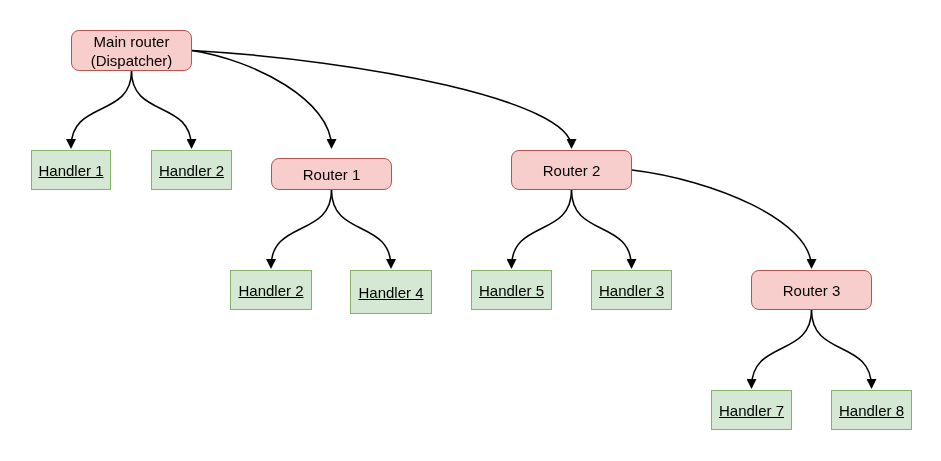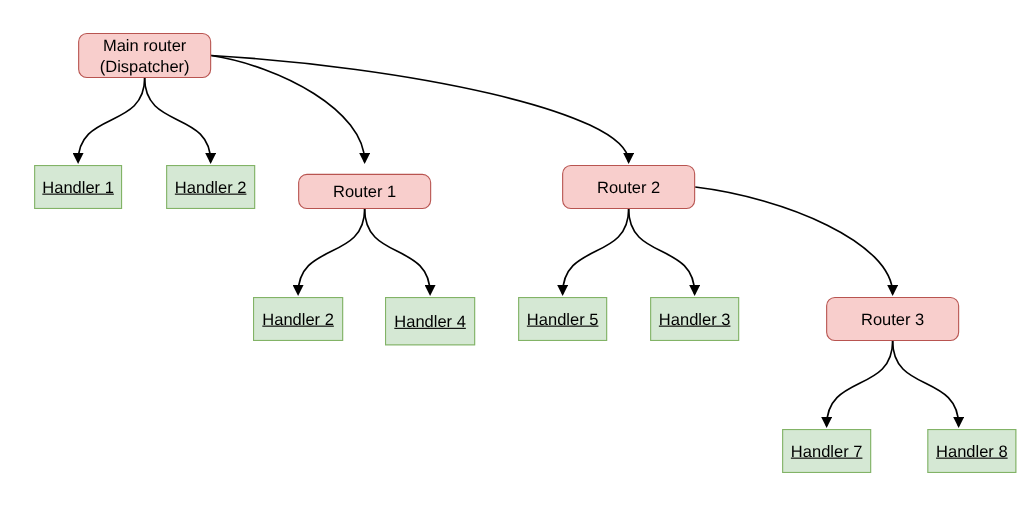--- a/index.html
+++ b/index.html
@@ -103,17 +103,17 @@
       </div>
       <div class="node handler" style="left: 591px; top: 270px; width: 81px; height: 40px;">
         <div>Handler 3</div>
       </div>
       <div class="node router" style="left: 751px; top: 270px; width: 121px; height: 40px;">
         <div>Router 3</div>
       </div>
       <div class="node handler" style="left: 711px; top: 390px; width: 81px; height: 40px;">
         <div>Handler 7</div>
       </div>
-      <div class="node handler" style="left: 831px; top: 390px; width: 81px; height: 40px; margin-left: 12px;">
+      <div class="node handler" style="left: 831px; top: 390px; width: 81px; height: 40px;">
         <div>Handler 8</div>
       </div>
     </div>
 </div>
 
 </body></html>

